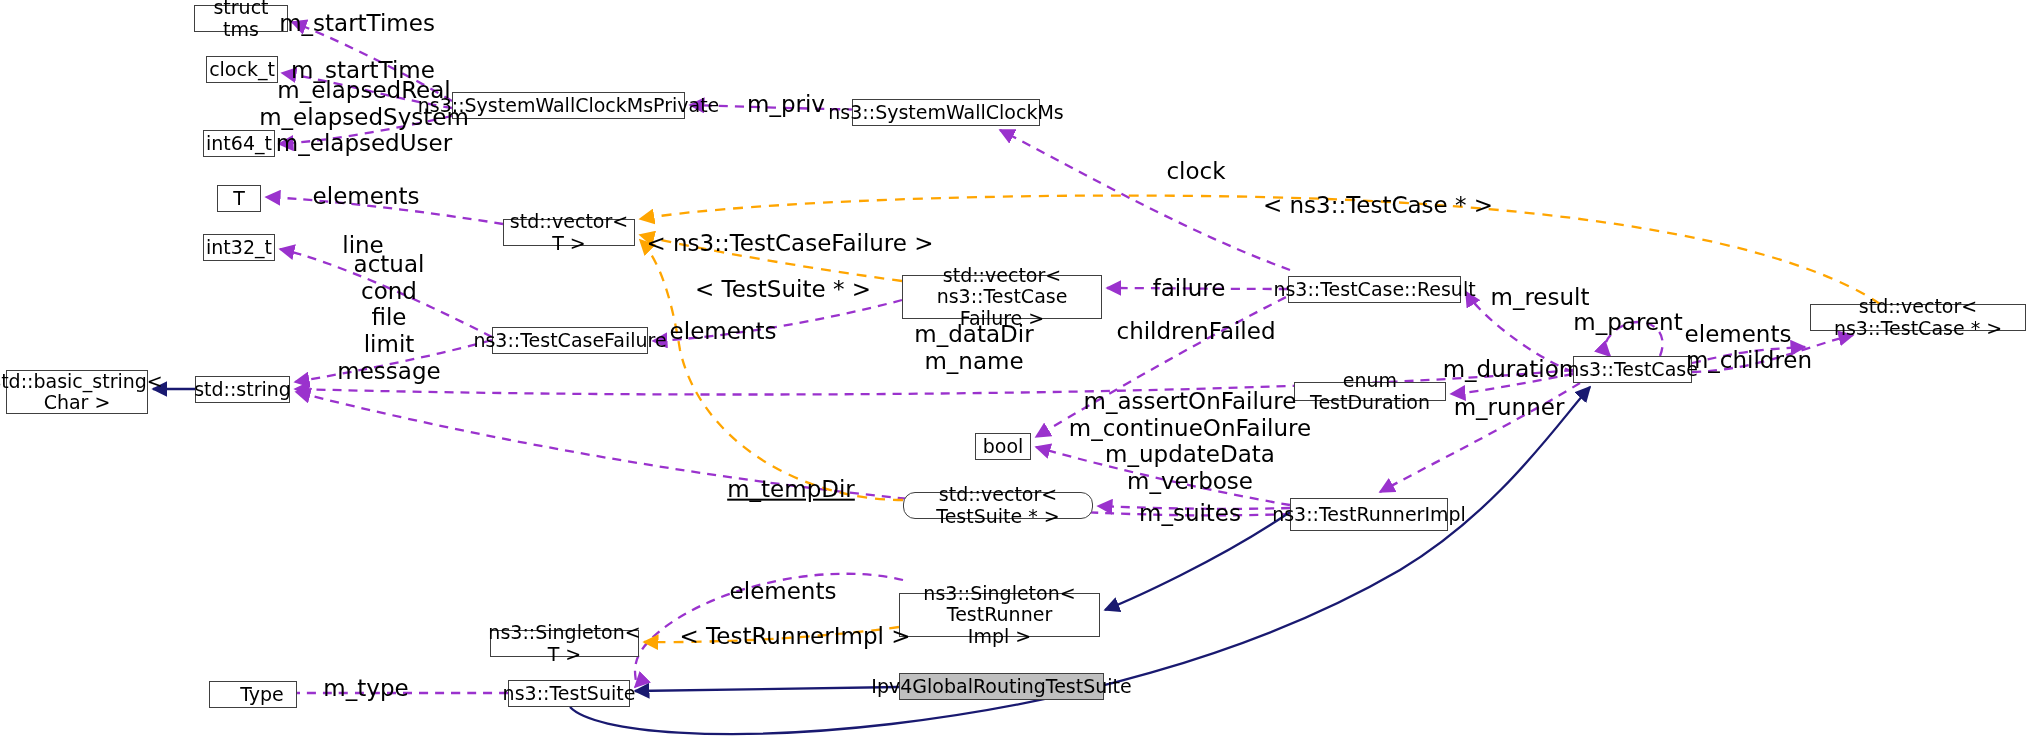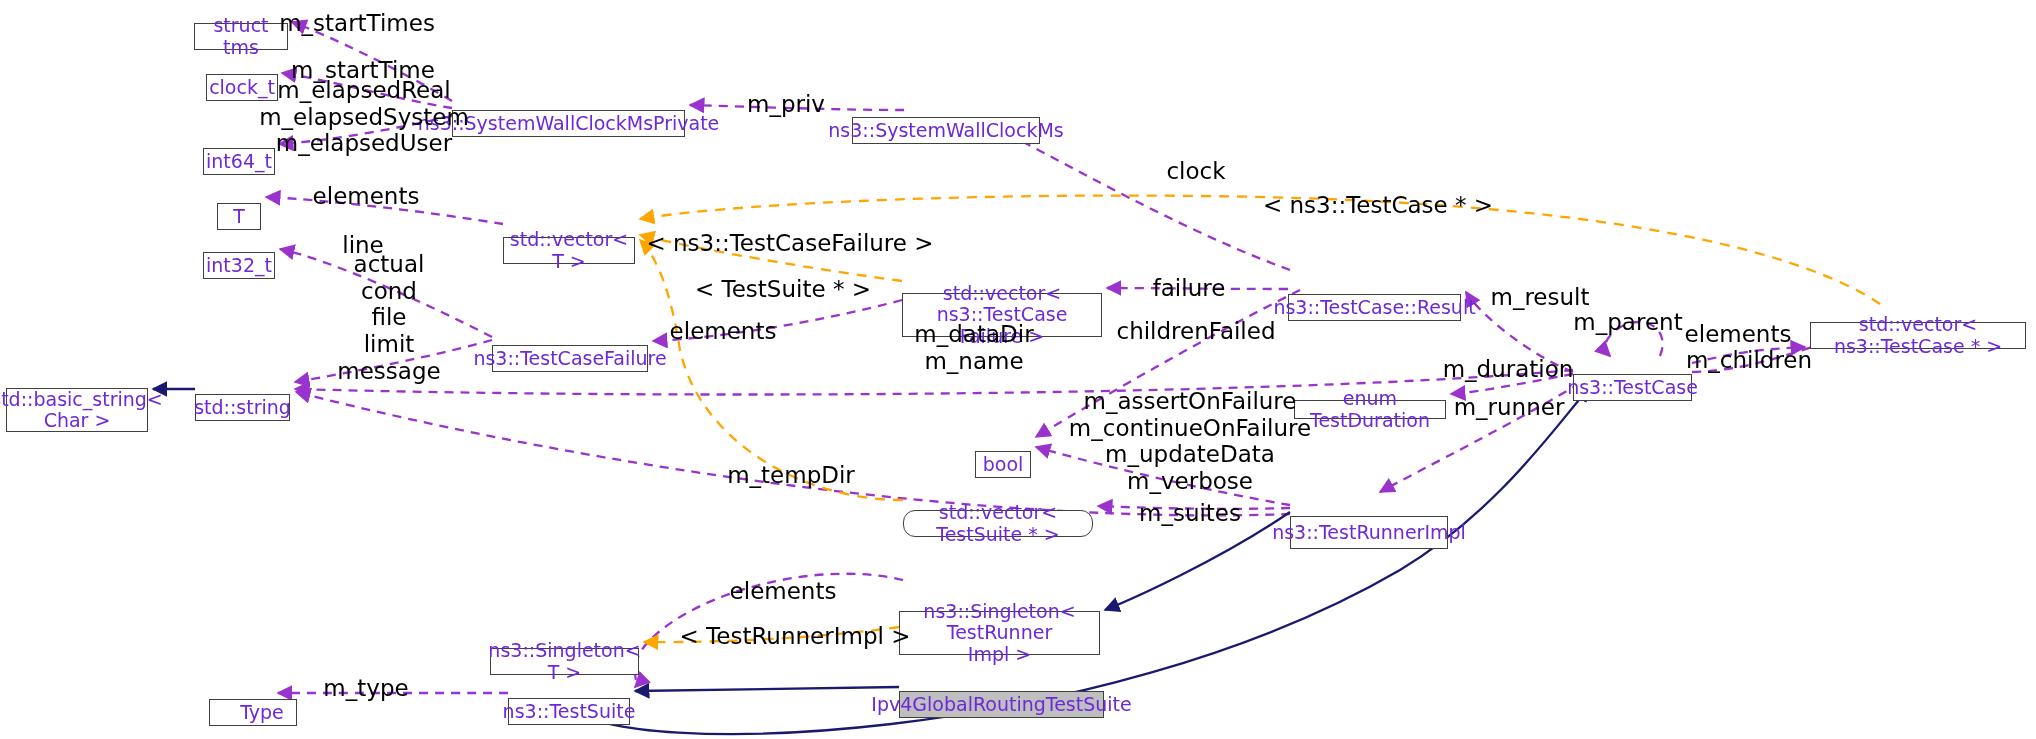--- a/index.html
+++ b/index.html
@@ -21,30 +21,29 @@
     top: 0;
     width: 2036px;
     height: 739px;
     pointer-events: none;
   }
   .node {
     position: absolute;
     box-sizing: border-box;
     border: 1px solid #404040;
     background: #ffffff;
-    color: #6d28d9;
+    color: #000000;
     display: flex;
     align-items: center;
     justify-content: center;
     text-align: center;
     font-size: 19px;
     line-height: 1.12;
     white-space: pre-line;
     padding: 0 4px;
-    margin-top: 18px;
   }
   .node.highlight {
     background: #bfbfbf;
     border-color: #404040;
   }
   .edge-label {
     position: absolute;
     color: #000000;
     font-size: 23px;
     line-height: 1.16;
@@ -168,19 +167,19 @@
 m_name</div>
       <div class="edge-label" style="left: 1628px; top: 322px;">m_parent</div>
       <div class="edge-label" style="left: 1738px; top: 334px;">elements</div>
       <div class="edge-label" style="left: 1508px; top: 369px;">m_duration</div>
       <div class="edge-label" style="left: 1749px; top: 360px;">m_children</div>
       <div class="edge-label" style="left: 1509px; top: 407px;">m_runner</div>
       <div class="edge-label" style="left: 1190px; top: 441px;">m_assertOnFailure
 m_continueOnFailure
 m_updateData
 m_verbose</div>
-      <div class="edge-label" style="left: 791px; top: 475px;">m_tempDir</div>
+      <div class="edge-label" style="left: 791px; top: 489px; text-decoration: underline;">m_tempDir</div>
       <div class="edge-label" style="left: 1190px; top: 513px;">m_suites</div>
       <div class="edge-label" style="left: 783px; top: 591px;">elements</div>
       <div class="edge-label" style="left: 795px; top: 636px;">&lt; TestRunnerImpl &gt;</div>
       <div class="edge-label" style="left: 366px; top: 688px;">m_type</div>
     </div>
 </div>
 
 </body></html>

